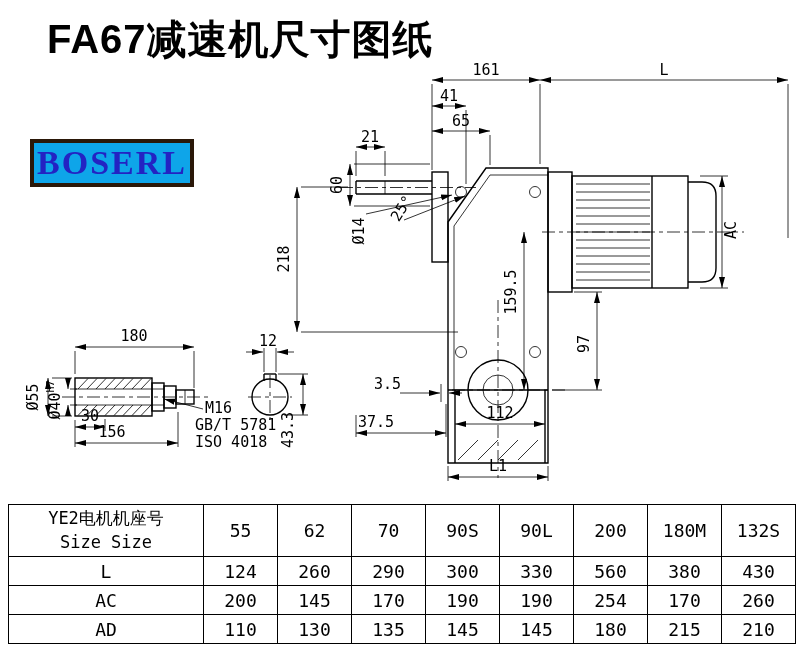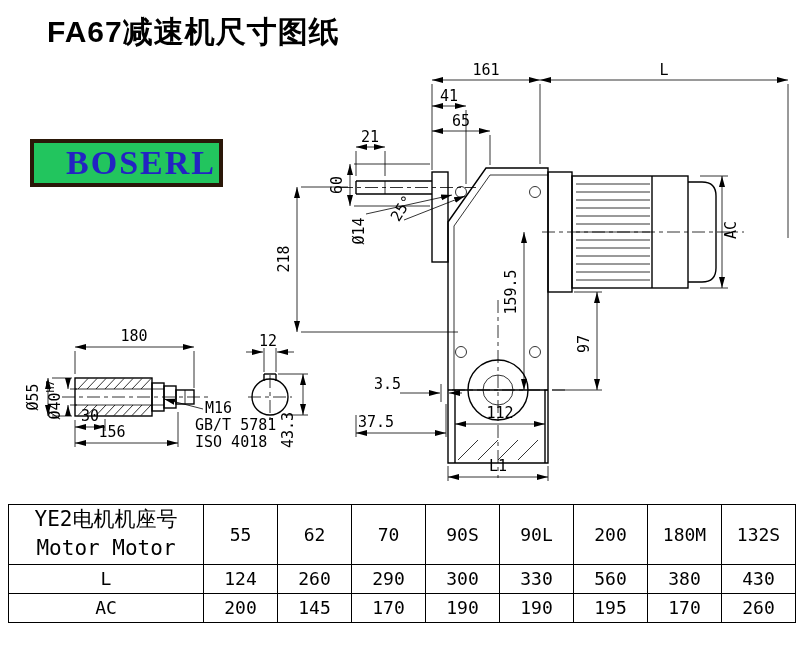--- a/index.html
+++ b/index.html
@@ -2,46 +2,46 @@
 <html><head>
 <meta charset="utf-8">
 <style>
   html,body{margin:0;padding:0;}
   body{
     width:800px;height:646px;position:relative;overflow:hidden;
     background:#ffffff;font-family:"DejaVu Sans Mono",monospace;color:#000;
   }
   .title{
     position:absolute;left:47px;top:12px;
-    font-family:"Liberation Sans",sans-serif;font-weight:bold;font-size:30px;
+    font-family:"Liberation Sans",sans-serif;font-weight:bold;font-size:40px;
     letter-spacing:1px;color:#000;white-space:nowrap;
   }
   .logo{
     position:absolute;left:30px;top:139px;width:156px;height:40px;
-    border:4px solid #2a1708;background:#22c55e;
-    display:flex;align-items:center;justify-content:center;padding-left:29px;
+    border:4px solid #2a1708;background:#0ea5e9;
+    display:flex;align-items:center;justify-content:center;
   }
   .logo span{
     font-family:"Liberation Serif",serif;font-weight:bold;font-size:34px;
     color:#2323c3;letter-spacing:2px;line-height:1;
   }
   svg.draw{position:absolute;left:0;top:0;}
   .obj{stroke:#000;stroke-width:1.4;fill:none;}
   .thin{stroke:#000;stroke-width:.8;fill:none;}
   .cl{stroke:#000;stroke-width:.8;fill:none;stroke-dasharray:13 4 4 4;}
   .dt{font-family:"DejaVu Sans Mono",monospace;font-size:15px;fill:#000;}
   table.spec{
     position:absolute;left:8px;top:504px;border-collapse:collapse;table-layout:fixed;
     background:#fff;
   }
   table.spec td{
     border:1.6px solid #000;text-align:center;vertical-align:middle;
     font-family:"DejaVu Sans Mono",monospace;font-size:18px;padding:0;color:#000;
   }
-  table.spec td.hdcell div{font-size:21px;line-height:1.4;}
+  table.spec td.hdcell div{font-size:17px;line-height:1.4;}
   .r0{height:52px;}
   .rN{height:29px;}
 </style>
 </head>
 <body>
 
 <div class="title">FA67减速机尺寸图纸</div>
 
 <div class="logo">
   <span>BOSERL</span>
@@ -299,21 +299,21 @@
       <col style="width:74px">
     <col style="width:74px">
       <col style="width:74px">
       <col style="width:74px">
       <col style="width:74px">
   </colgroup>
   <tbody>
       <tr class="r0">
     <td class="hdcell">
       <div>YE2电机机座号</div>
-      <div>Motor Motor</div>
+      <div>Size Size</div>
     </td>
     <td>55</td>
     <td>62</td>
     <td>70</td>
     <td>90S</td>
     <td>90L</td>
     <td>200</td>
     <td>180M</td>
     <td>132S</td>
   </tr>
@@ -328,18 +328,29 @@
     <td>380</td>
     <td>430</td>
   </tr>
   <tr class="rN">
     <td>AC</td>
     <td>200</td>
     <td>145</td>
     <td>170</td>
     <td>190</td>
     <td>190</td>
-    <td>195</td>
+    <td>254</td>
     <td>170</td>
     <td>260</td>
   </tr>
+  <tr class="rN">
+    <td>AD</td>
+    <td>110</td>
+    <td>130</td>
+    <td>135</td>
+    <td>145</td>
+    <td>145</td>
+    <td>180</td>
+    <td>215</td>
+    <td>210</td>
+  </tr>
 </tbody>
   </table>
 
 </body></html>

